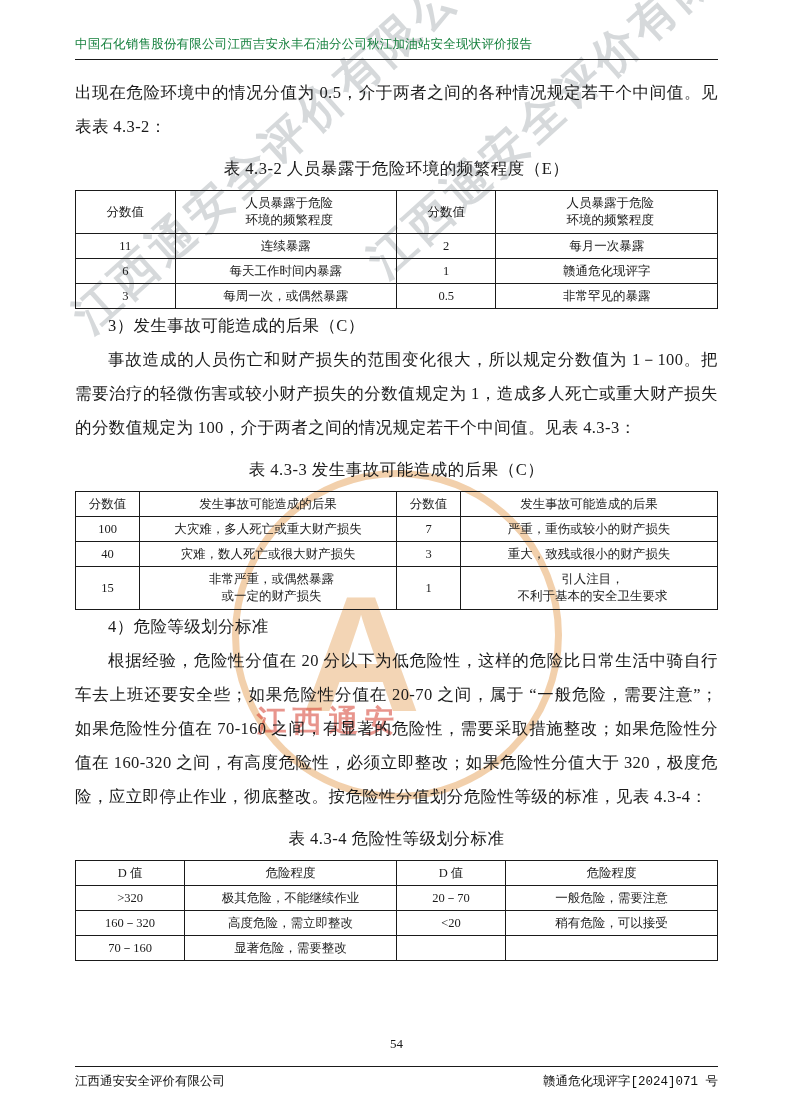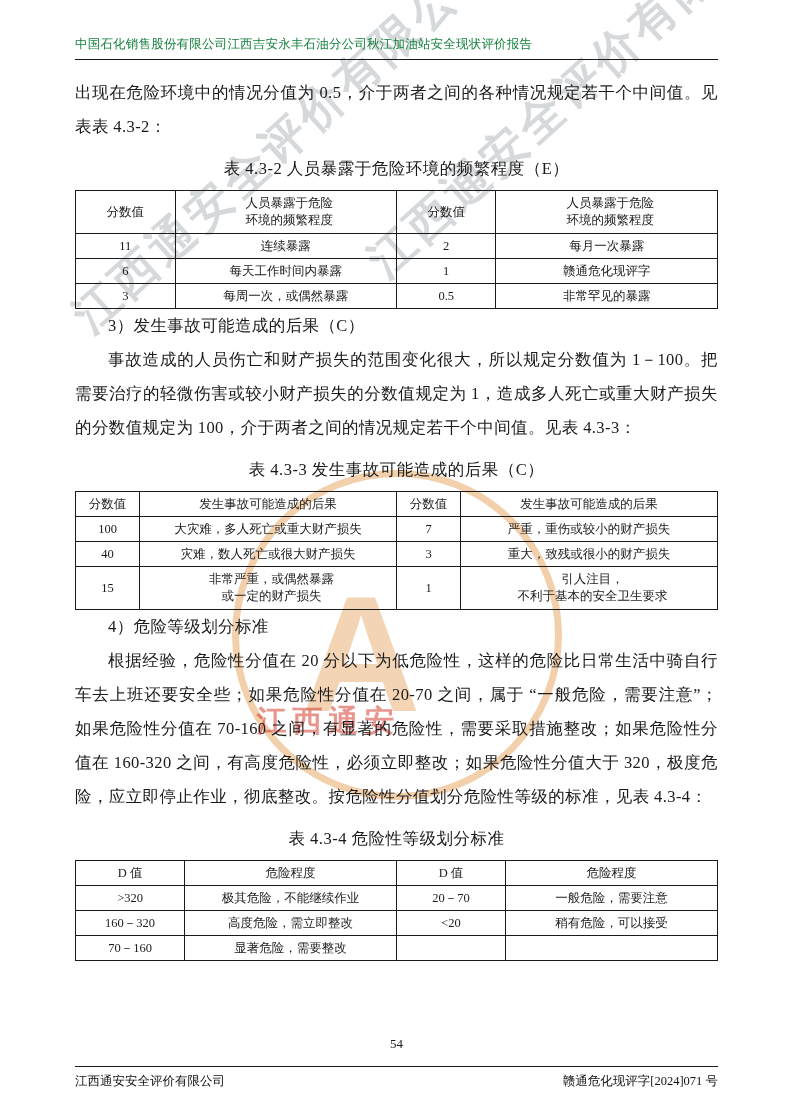--- a/index.html
+++ b/index.html
@@ -103,20 +103,21 @@
     text-align: center;
     font-size: 13px;
     z-index: 3;
   }
   .footer {
     position: absolute;
     left: 75px;
     right: 75px;
     bottom: 30px;
     z-index: 3;
+    font-family: Liberation Mono, monospace;
   }
   .footer-rule {
     border-top: 1px solid #1a1a1a;
     margin-bottom: 6px;
   }
   .footer-row {
     display: flex;
     justify-content: space-between;
     font-size: 12.5px;
     color: #111;

